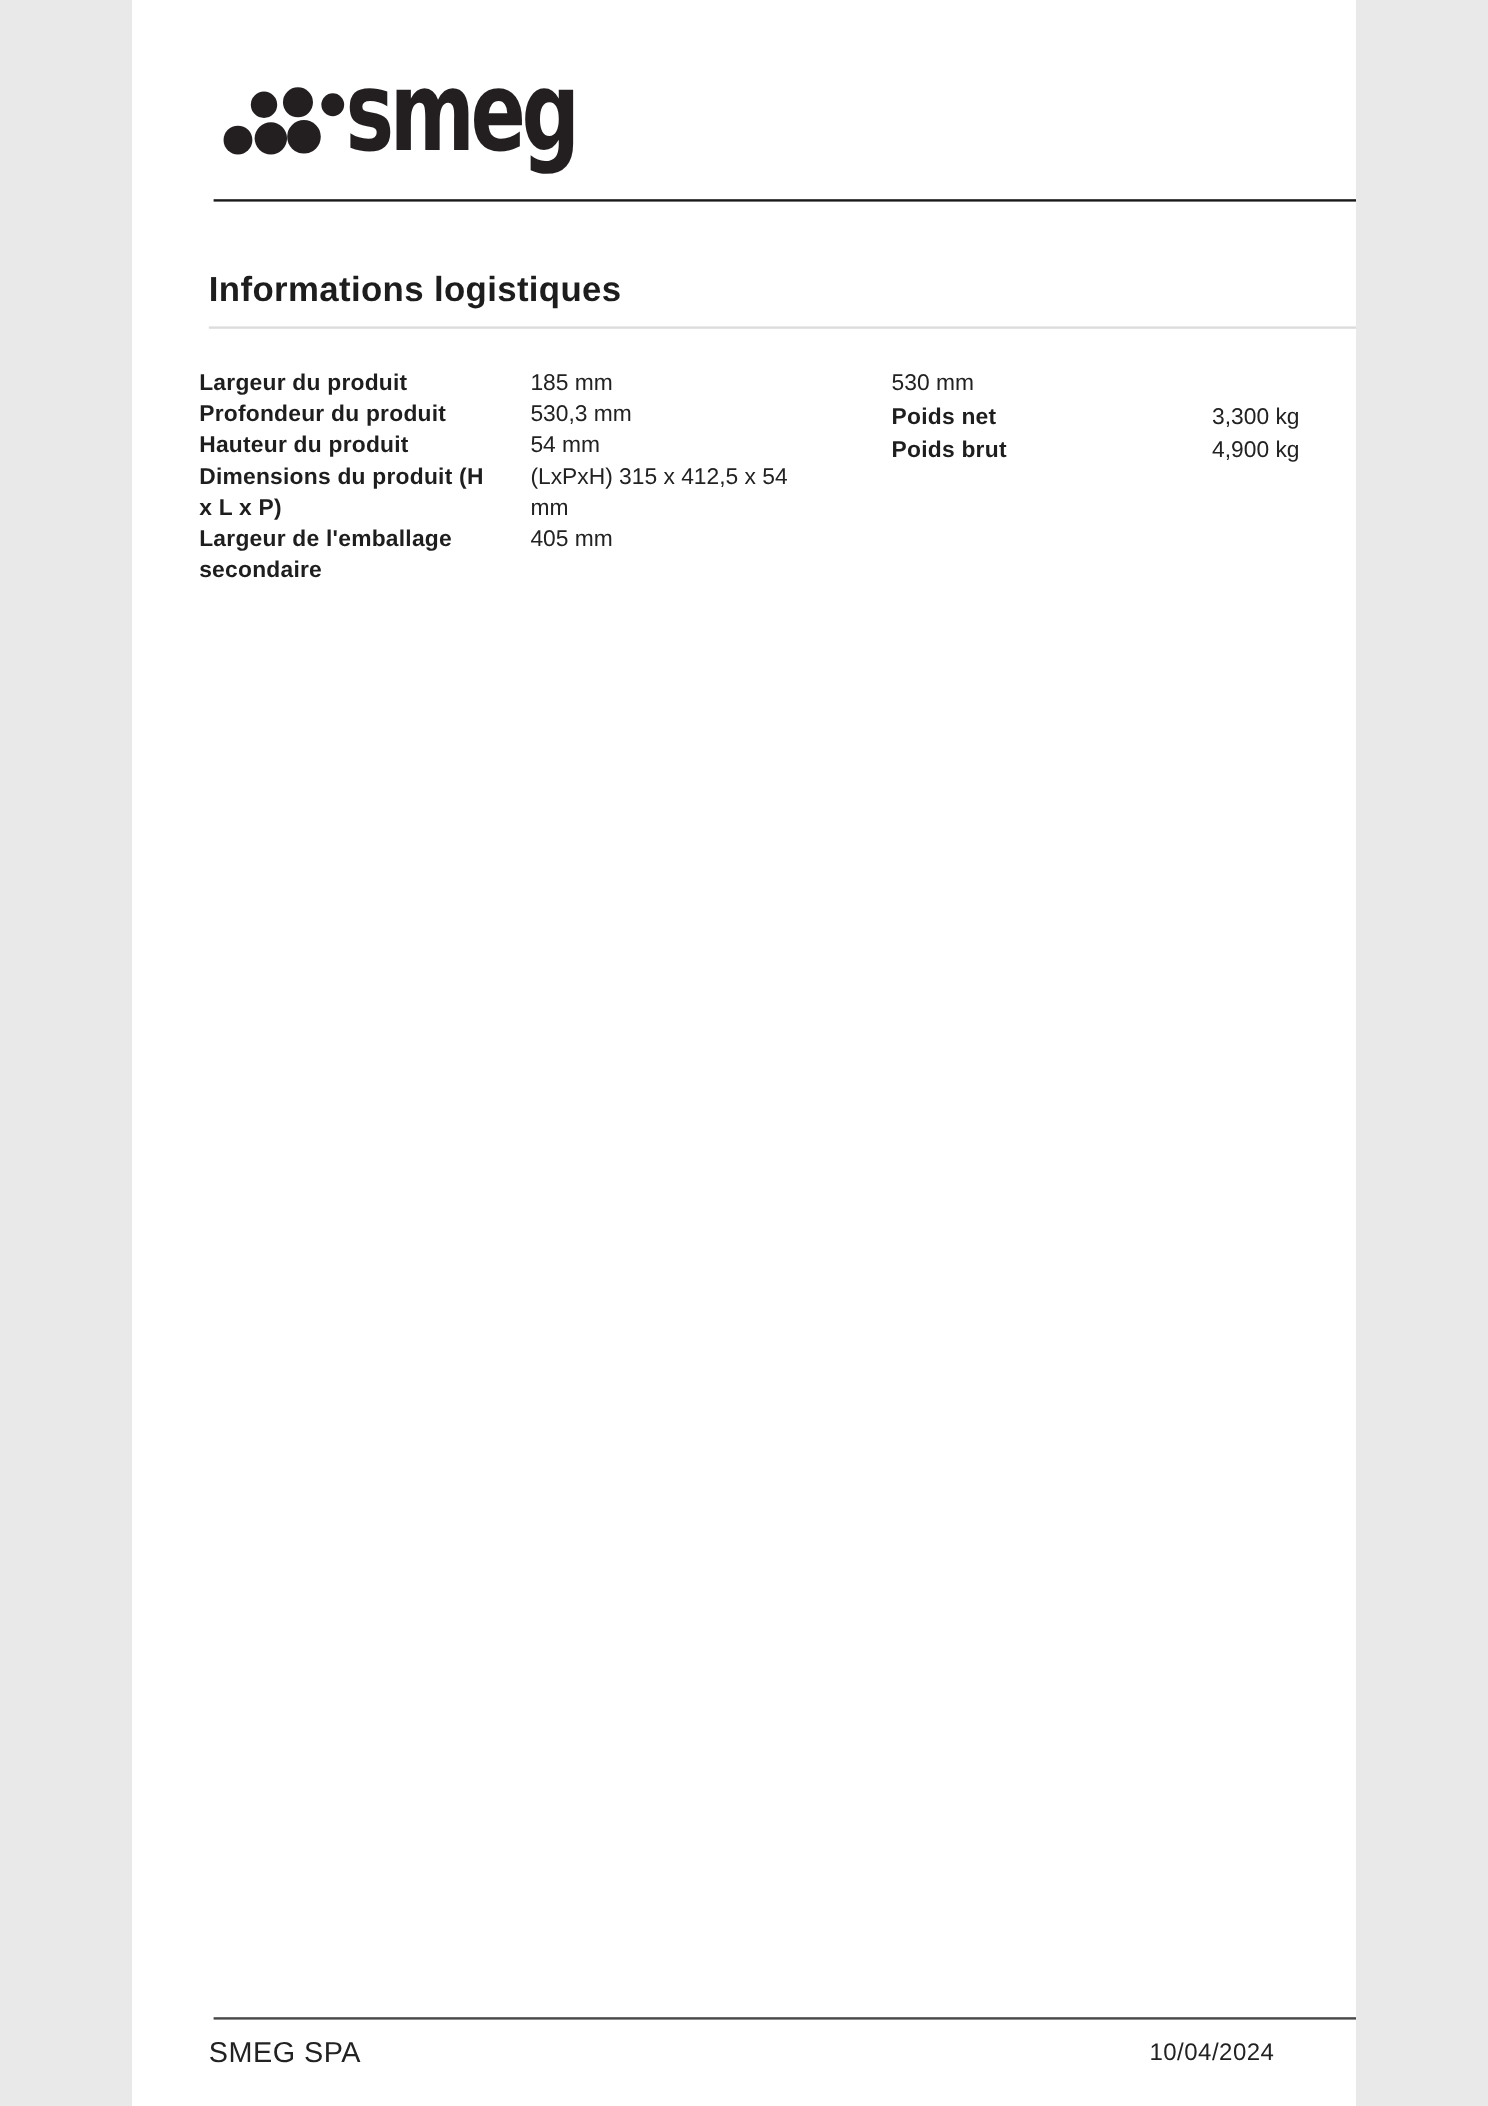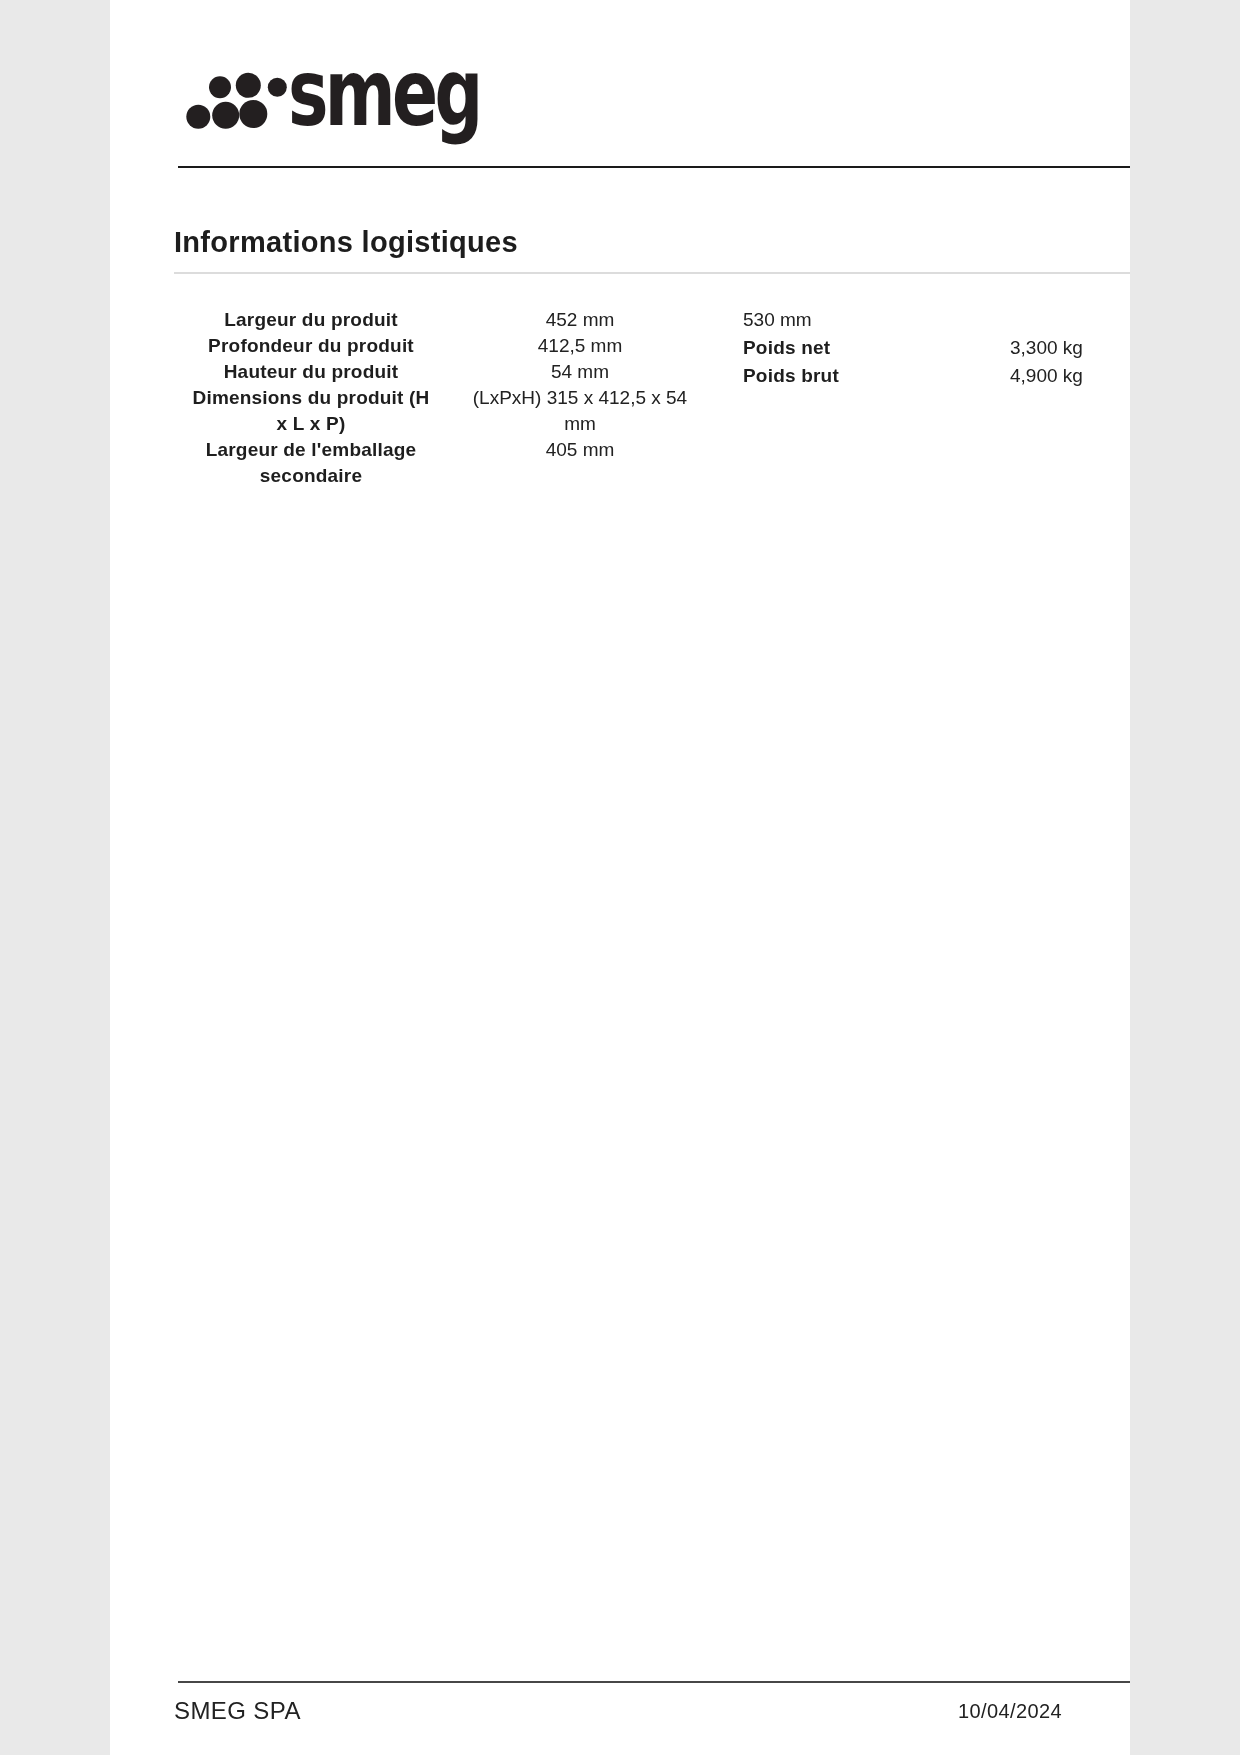--- a/index.html
+++ b/index.html
@@ -21,21 +21,21 @@
     left: 64px;
     top: 226px;
     margin: 0;
     font-size: 29px;
     font-weight: 700;
     letter-spacing: 0.3px;
     color: #1d1d1d;
   }
   .title-underline { left: 64px; width: 1152px; top: 272px; background: #dcdcdc; }
   .col { position: absolute; top: 307px; font-size: 19px; line-height: 26px; }
-  .col-left  { left: 76px;  width: 512px; text-align: center; }
+  .col-left  { left: 56px;  width: 512px; }
   .col-right { left: 633px; width: 540px; }
   .spec-row { display: flex; align-items: flex-start; }
   .col-right .spec-row { margin-bottom: 2px; }
   .spec-label { font-weight: 700; letter-spacing: 0.2px; color: #1e1e1e; flex: none; }
   .col-left  .spec-label { width: 250px; margin-right: 26px; }
   .col-right .spec-label { width: 240px; margin-right: 27px; }
   .spec-value { font-weight: 400; color: #222222; flex: 1 1 auto; }
   .footer-rule { left: 68px; width: 1104px; top: 1681px; background: #474747; }
   .footer-company {
     position: absolute; left: 64px; top: 1698px;
@@ -67,25 +67,25 @@
   </svg>
 
   <div class="rule top-rule"></div>
 
   <h1 class="page-title">Informations logistiques</h1>
   <div class="rule title-underline"></div>
 
   <div class="col col-left">
     <div class="spec-row">
       <div class="spec-label">Largeur du produit</div>
-      <div class="spec-value">452 mm</div>
+      <div class="spec-value">185 mm</div>
     </div>
     <div class="spec-row">
       <div class="spec-label">Profondeur du produit</div>
-      <div class="spec-value">412,5 mm</div>
+      <div class="spec-value">530,3 mm</div>
     </div>
     <div class="spec-row">
       <div class="spec-label">Hauteur du produit</div>
       <div class="spec-value">54 mm</div>
     </div>
     <div class="spec-row">
       <div class="spec-label">Dimensions du produit (H x L x P)</div>
       <div class="spec-value">(LxPxH) 315 x 412,5 x 54 mm</div>
     </div>
     <div class="spec-row">

